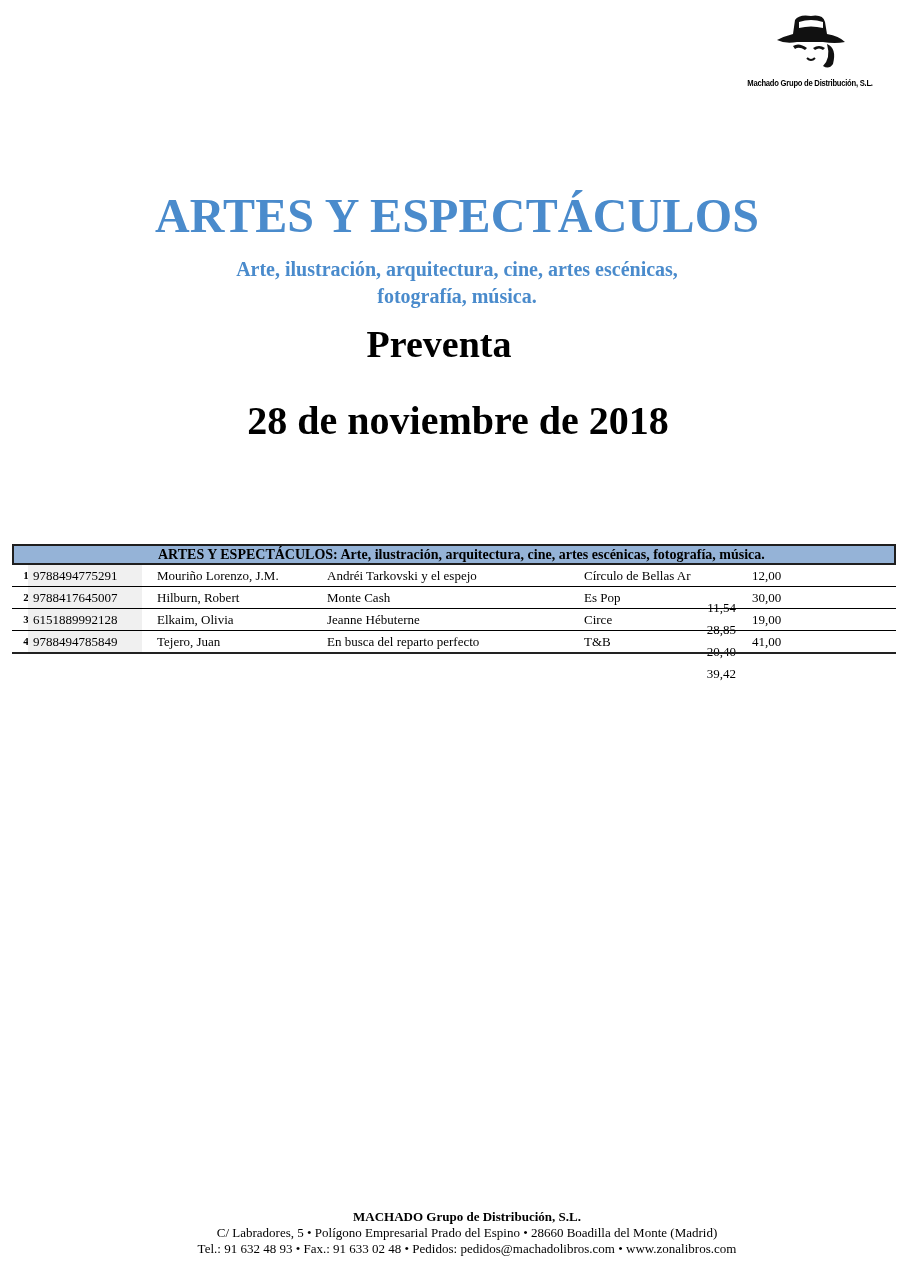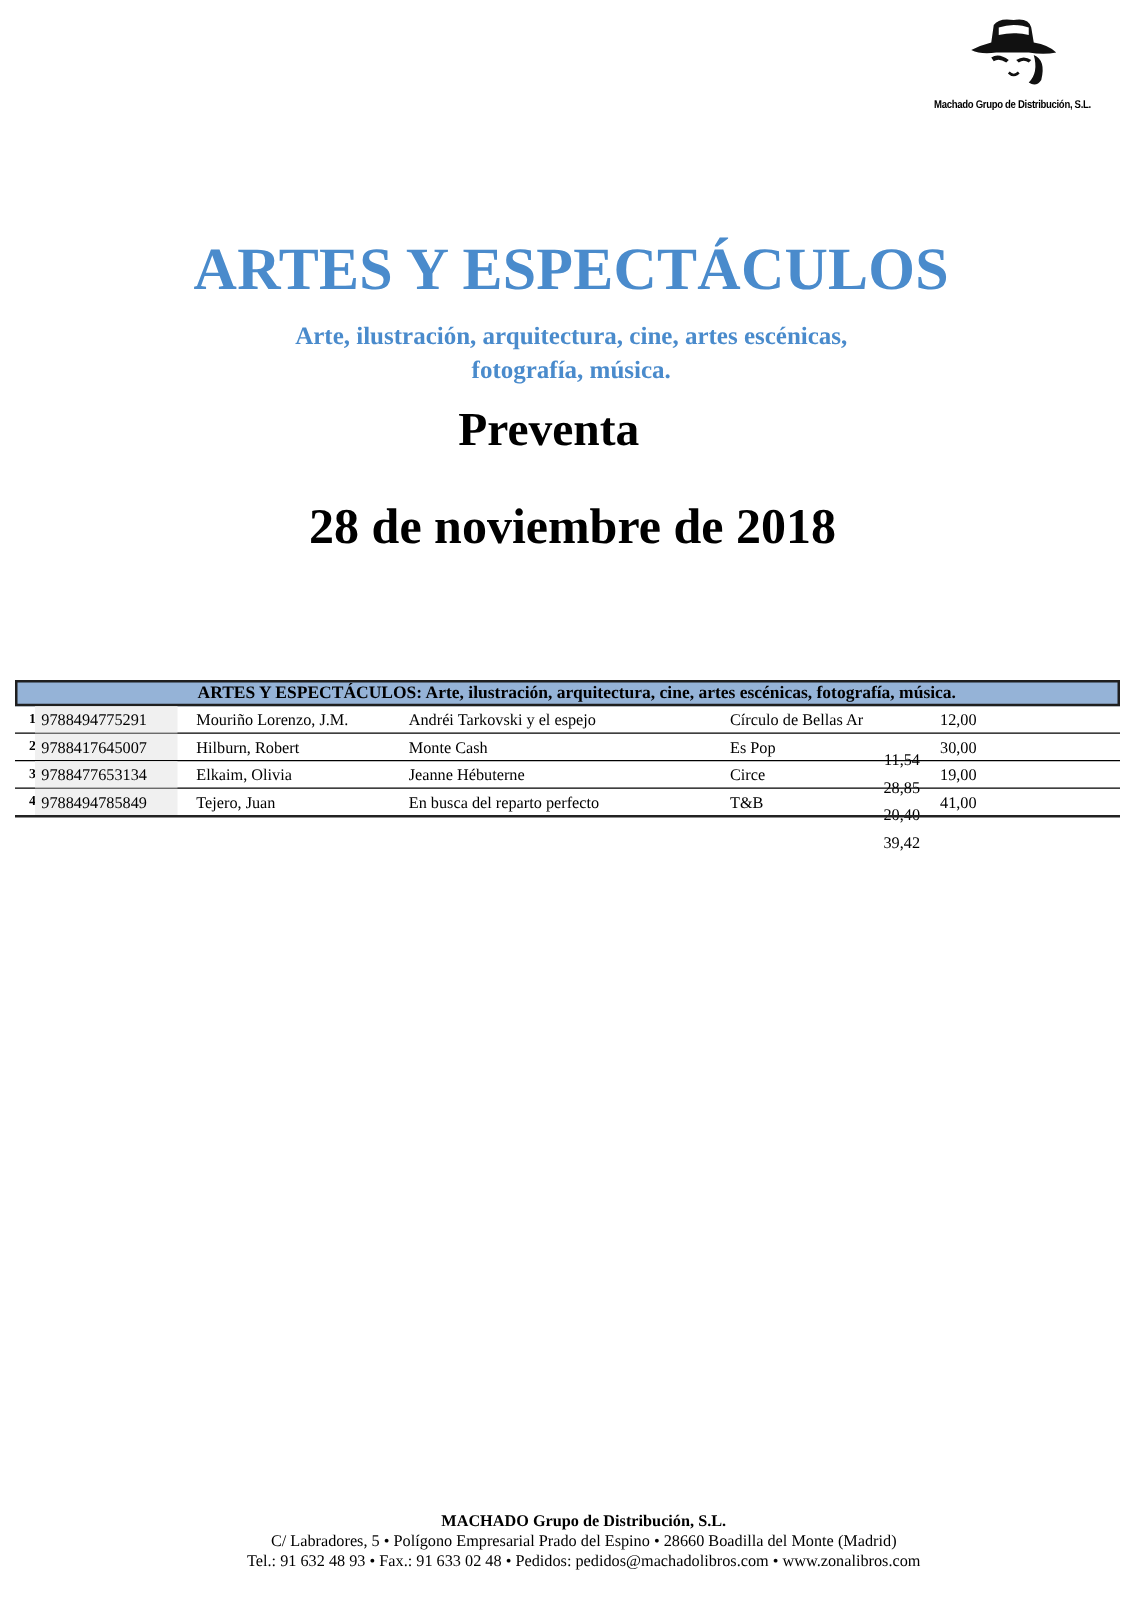--- a/index.html
+++ b/index.html
@@ -71,21 +71,21 @@
     <span class="c-num">2</span>
     <span class="c-isbn">9788417645007</span>
     <span class="c-author">Hilburn, Robert</span>
     <span class="c-title">Monte Cash</span>
     <span class="c-pub">Es Pop</span>
     <span class="c-price">28,85</span>
     <span class="c-pvp">30,00</span>
   </div>
   <div class="row">
     <span class="c-num">3</span>
-    <span class="c-isbn">9788477653134</span>
+    <span class="c-isbn">6151889992128</span>
     <span class="c-author">Elkaim, Olivia</span>
     <span class="c-title">Jeanne Hébuterne</span>
     <span class="c-pub">Circe</span>
     <span class="c-price">20,40</span>
     <span class="c-pvp">19,00</span>
   </div>
   <div class="row last">
     <span class="c-num">4</span>
     <span class="c-isbn">9788494785849</span>
     <span class="c-author">Tejero, Juan</span>

